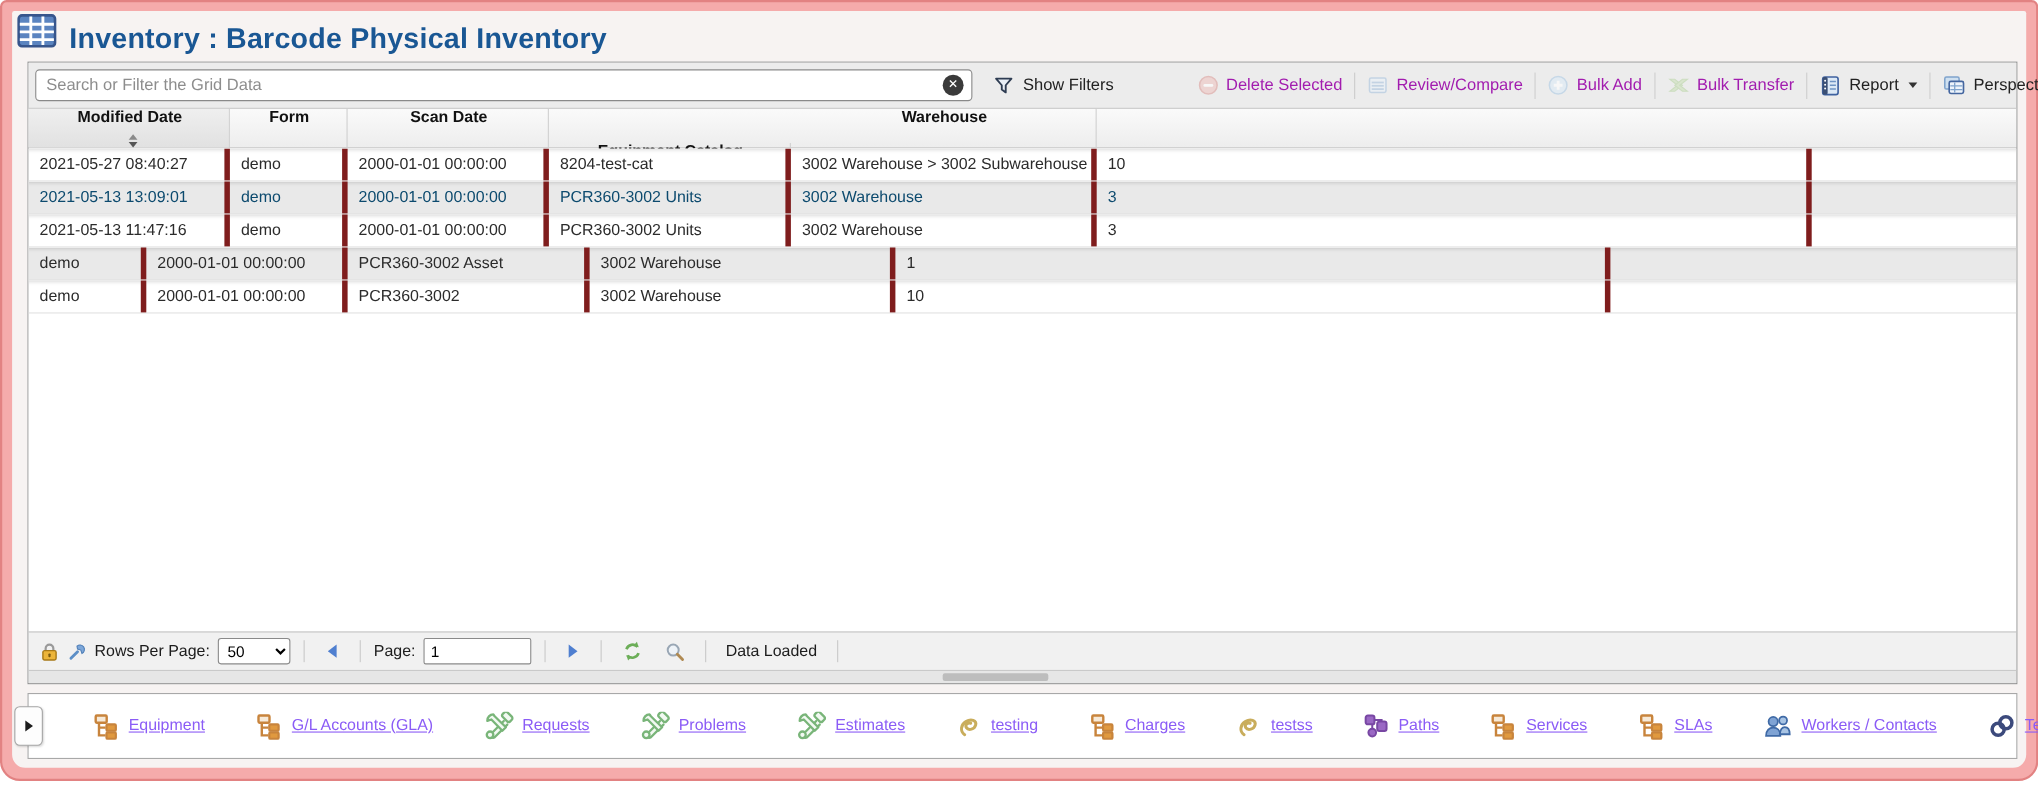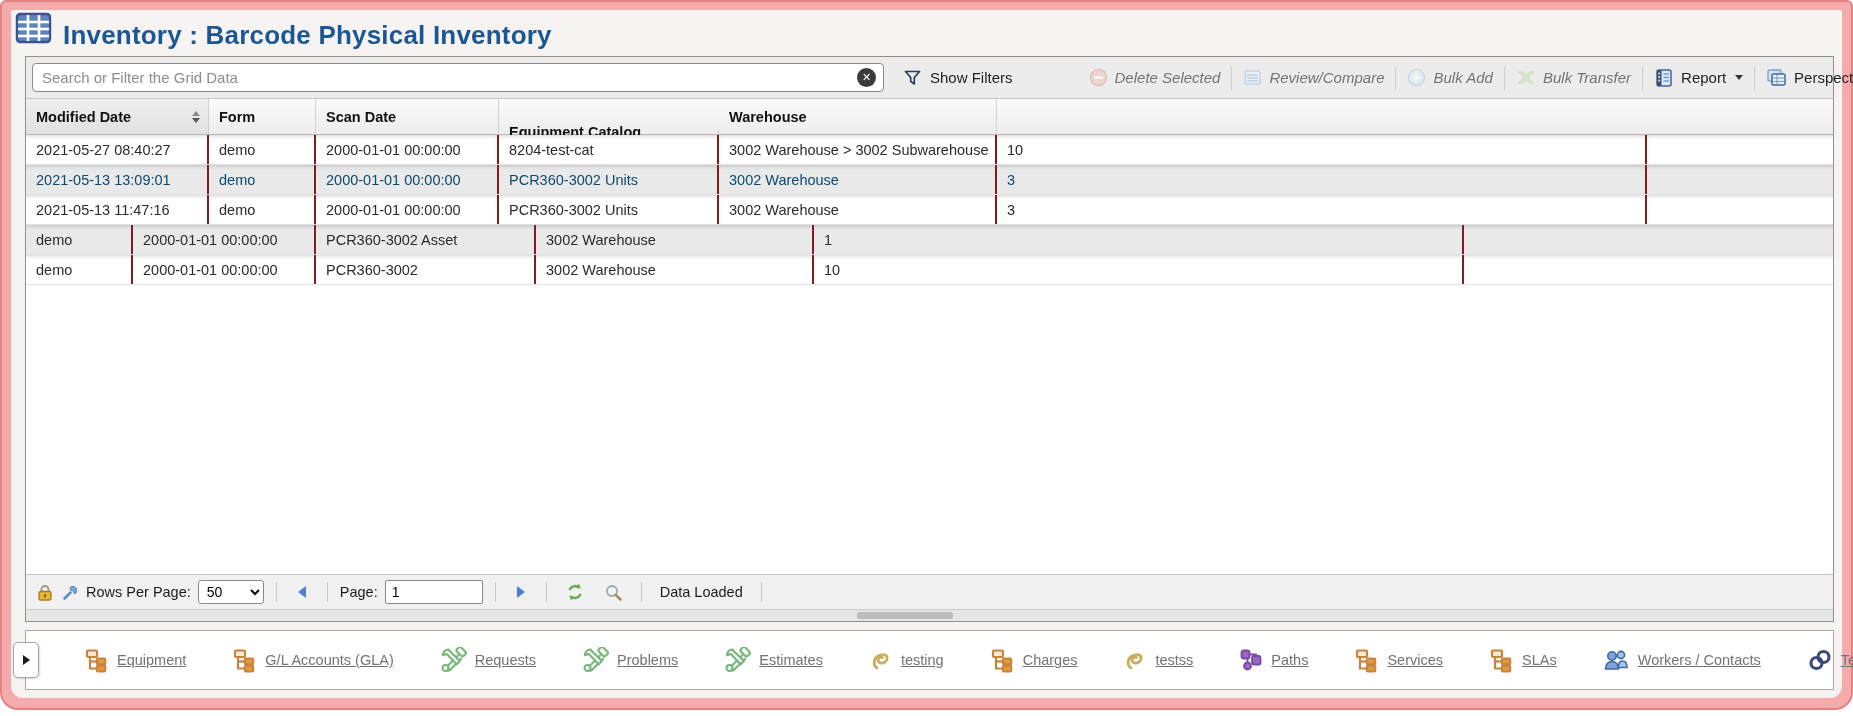--- a/index.html
+++ b/index.html
@@ -27,48 +27,48 @@
   .searchwrap{position:relative;width:852px;flex:0 0 852px;margin-right:10px;}
   .searchwrap input{width:100%;height:29px;border:1px solid #8a8a8a;border-radius:4px;
                     padding:0 34px 0 9px;font-size:15px;color:#444;outline:none;
                     font-family:"Liberation Sans", sans-serif;}
   .searchwrap input::placeholder{color:#8d8d8d;}
   .clearbtn{position:absolute;right:8px;top:5px;width:19px;height:19px;border-radius:50%;
             background:#3a3a3a;color:#fff;font-size:11px;line-height:19px;text-align:center;
             cursor:pointer;user-select:none;}
   #toolbar-buttons{display:flex;align-items:center;}
   .tbtn{display:flex;align-items:center;gap:7px;padding:5px 9px;white-space:nowrap;cursor:pointer;}
-  .tbtn.disabled{color:#737373;cursor:default;font-style:italic;}
+  .tbtn.disabled{color:#a21caf;cursor:default;}
   .tbtn.disabled .ic{opacity:.6;}
   .tbtn.gapped{margin-left:58px;}
   .tsep{width:1px;height:24px;background:#cdcdcd;margin:0 2px;flex:0 0 1px;}
   .caret{width:0;height:0;border-left:4.5px solid transparent;border-right:4.5px solid transparent;
          border-top:5.5px solid #333;margin-left:2px;}
 
   
   .thead{display:flex;height:36px;flex:0 0 36px;background:linear-gradient(#fafafa,#ededed);
          border-bottom:1px solid #b8b8b8;}
   .hcell{display:flex;align-items:center;justify-content:space-between;padding:0 8px 0 10px;
-         border-right:1px solid #d0d0d0;font-weight:700;font-size:14.5px;color:#111;cursor:pointer;}
+         border-right:1px solid #d0d0d0;font-weight:700;font-size:14.5px;color:#111;cursor:pointer;flex-direction:column;}
   .hcell.sorted{background:linear-gradient(#efefef,#e1e1e1);}
   .hcell.empty{flex:1;border-right:none;cursor:default;}
   .sort{display:inline-flex;flex-direction:column;gap:2px;margin-left:6px;}
   .sort .up{width:0;height:0;border-left:4px solid transparent;border-right:4px solid transparent;
             border-bottom:5px solid #8a8a8a;}
   .sort .dn{width:0;height:0;border-left:4px solid transparent;border-right:4px solid transparent;
             border-top:5px solid #555;}
 
   
   .tbody{flex:1;display:flex;flex-direction:column;background:#fff;overflow:hidden;}
   .trow{display:flex;height:30px;flex:0 0 30px;font-size:14.5px;color:#2b2b2b;
         border-bottom:1px solid #e2e2e2;cursor:pointer;
         box-shadow:inset 0 7px 5px -7px rgba(0,0,0,0.25);}
   .trow:nth-child(even){background:#e9e9e9;}
   .trow.selected{color:#0c4a6e;}
-  .tcell{display:flex;align-items:center;padding:0 8px 0 10px;border-right:2px solid #7f1d1d;
+  .tcell{display:flex;align-items:center;padding:0 8px 0 10px;border-right:5px solid #7f1d1d;
          white-space:nowrap;overflow:hidden;}
   .tcell.empty{flex:1;border-right:none;}
 
   
   .pagebar{height:32px;flex:0 0 32px;background:#f1f1f1;border-top:1px solid #c4c4c4;
            display:flex;align-items:center;padding:17px 10px;gap:7px;font-size:14.5px;color:#1c1c1c;}
   .pagebar select{height:24px;font-size:14px;font-family:"Liberation Sans", sans-serif;
                   border:1px solid #8a8a8a;border-radius:3px;background:#fff;padding:0 4px;width:66px;}
   .pagebar input{height:24px;width:98px;border:1px solid #8a8a8a;border-radius:2px;
                  font-size:14px;padding:0 6px;font-family:"Liberation Sans", sans-serif;}
@@ -78,21 +78,21 @@
 
   
   .hscroll{height:12px;flex:0 0 12px;background:#e6e6e6;border-top:1px solid #c9c9c9;position:relative;}
   .hthumb{position:absolute;left:46%;top:2px;width:96px;height:7px;background:#bdbdbd;border-radius:2px;}
 
   
   .links-panel{position:relative;margin:8px 8px 0 14px;height:60px;border:1px solid #a8a8a8;
                background:#fff;display:flex;align-items:center;padding-left:58px;}
   #links{display:flex;align-items:center;gap:46px;}
   .link-item{display:flex;align-items:center;gap:8px;white-space:nowrap;cursor:pointer;}
-  .link-item a{color:#737373;font-size:14.5px;text-decoration:underline;}
+  .link-item a{color:#8b5cf6;font-size:14.5px;text-decoration:underline;}
   .expander-tab{position:absolute;left:-13px;top:50%;transform:translateY(-50%);width:26px;height:36px;
                 background:#fdfdfd;border:1px solid #a5a5a5;border-radius:5px;display:flex;
                 align-items:center;justify-content:center;cursor:pointer;box-shadow:1px 1px 2px rgba(0,0,0,.15);}
   .tab-tri{width:0;height:0;border-left:7px solid #1c1c1c;border-top:5px solid transparent;
            border-bottom:5px solid transparent;}
 
   .ic{display:inline-flex;align-items:center;flex:0 0 auto;}
 </style>
 </head>
 <body>

